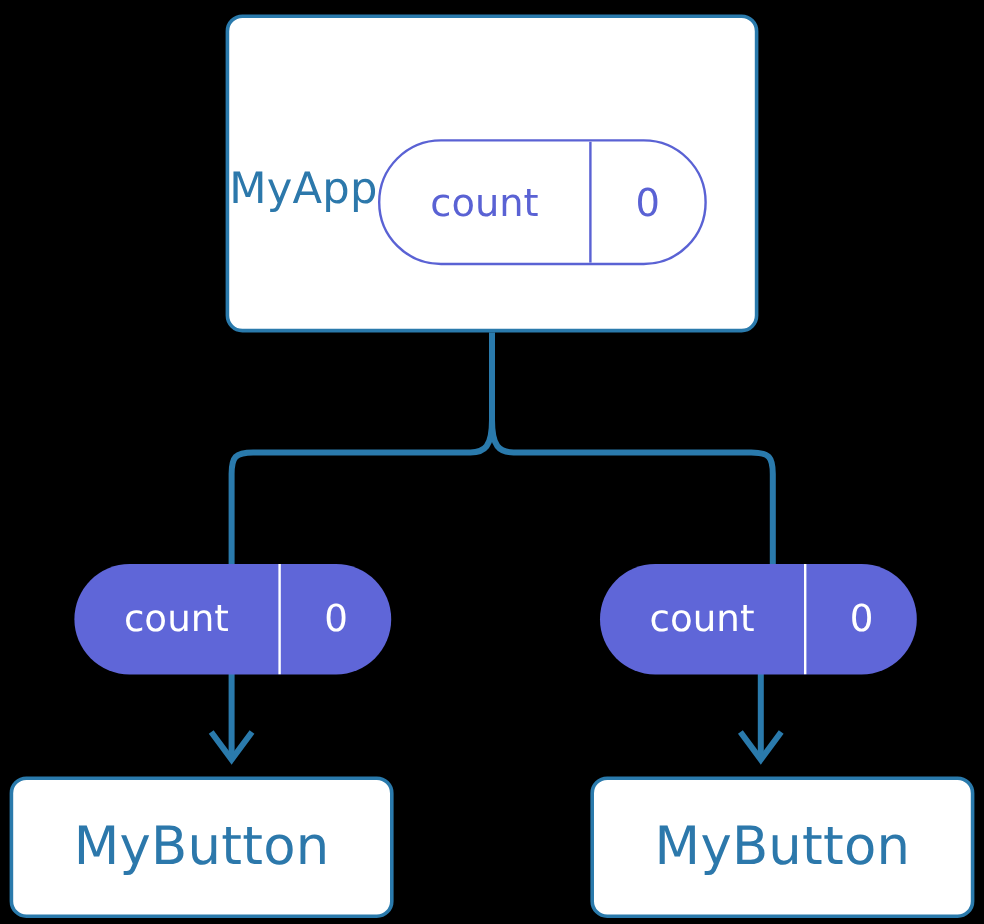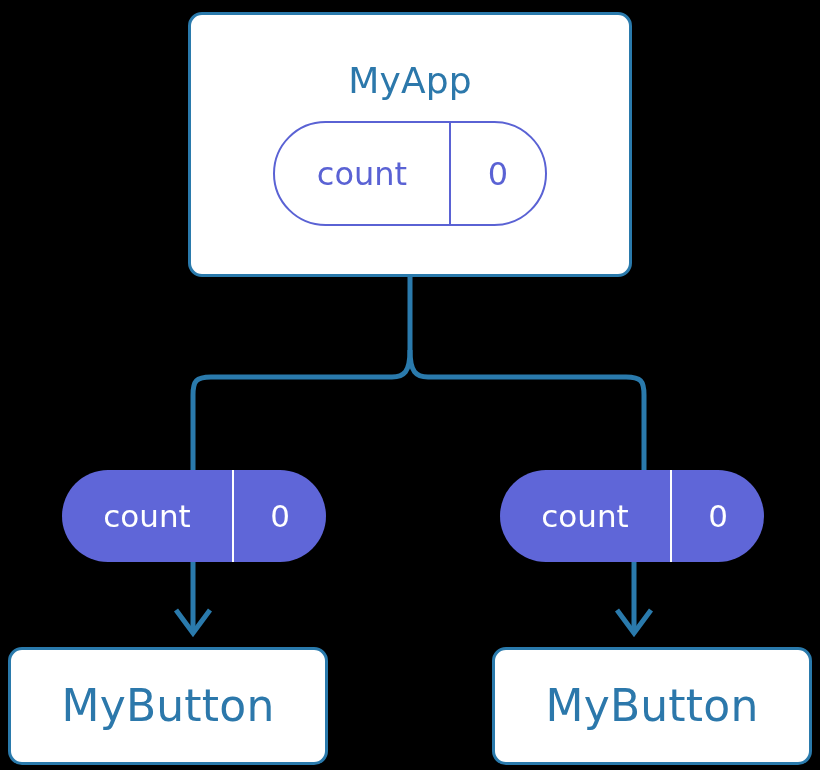--- a/index.html
+++ b/index.html
@@ -58,21 +58,21 @@
     letter-spacing: 0.2px;
     white-space: nowrap;
   }
 
   
   #node-myapp {
     left: 188px;
     top: 12px;
     width: 444px;
     height: 265px;
-    flex-direction: column;
+    flex-direction: row;
     justify-content: flex-start;
     padding-top: 48px;
   }
 
   #node-myapp .component-title {
     font-size: 36px;
     margin-bottom: 22px;
   }
 
   

